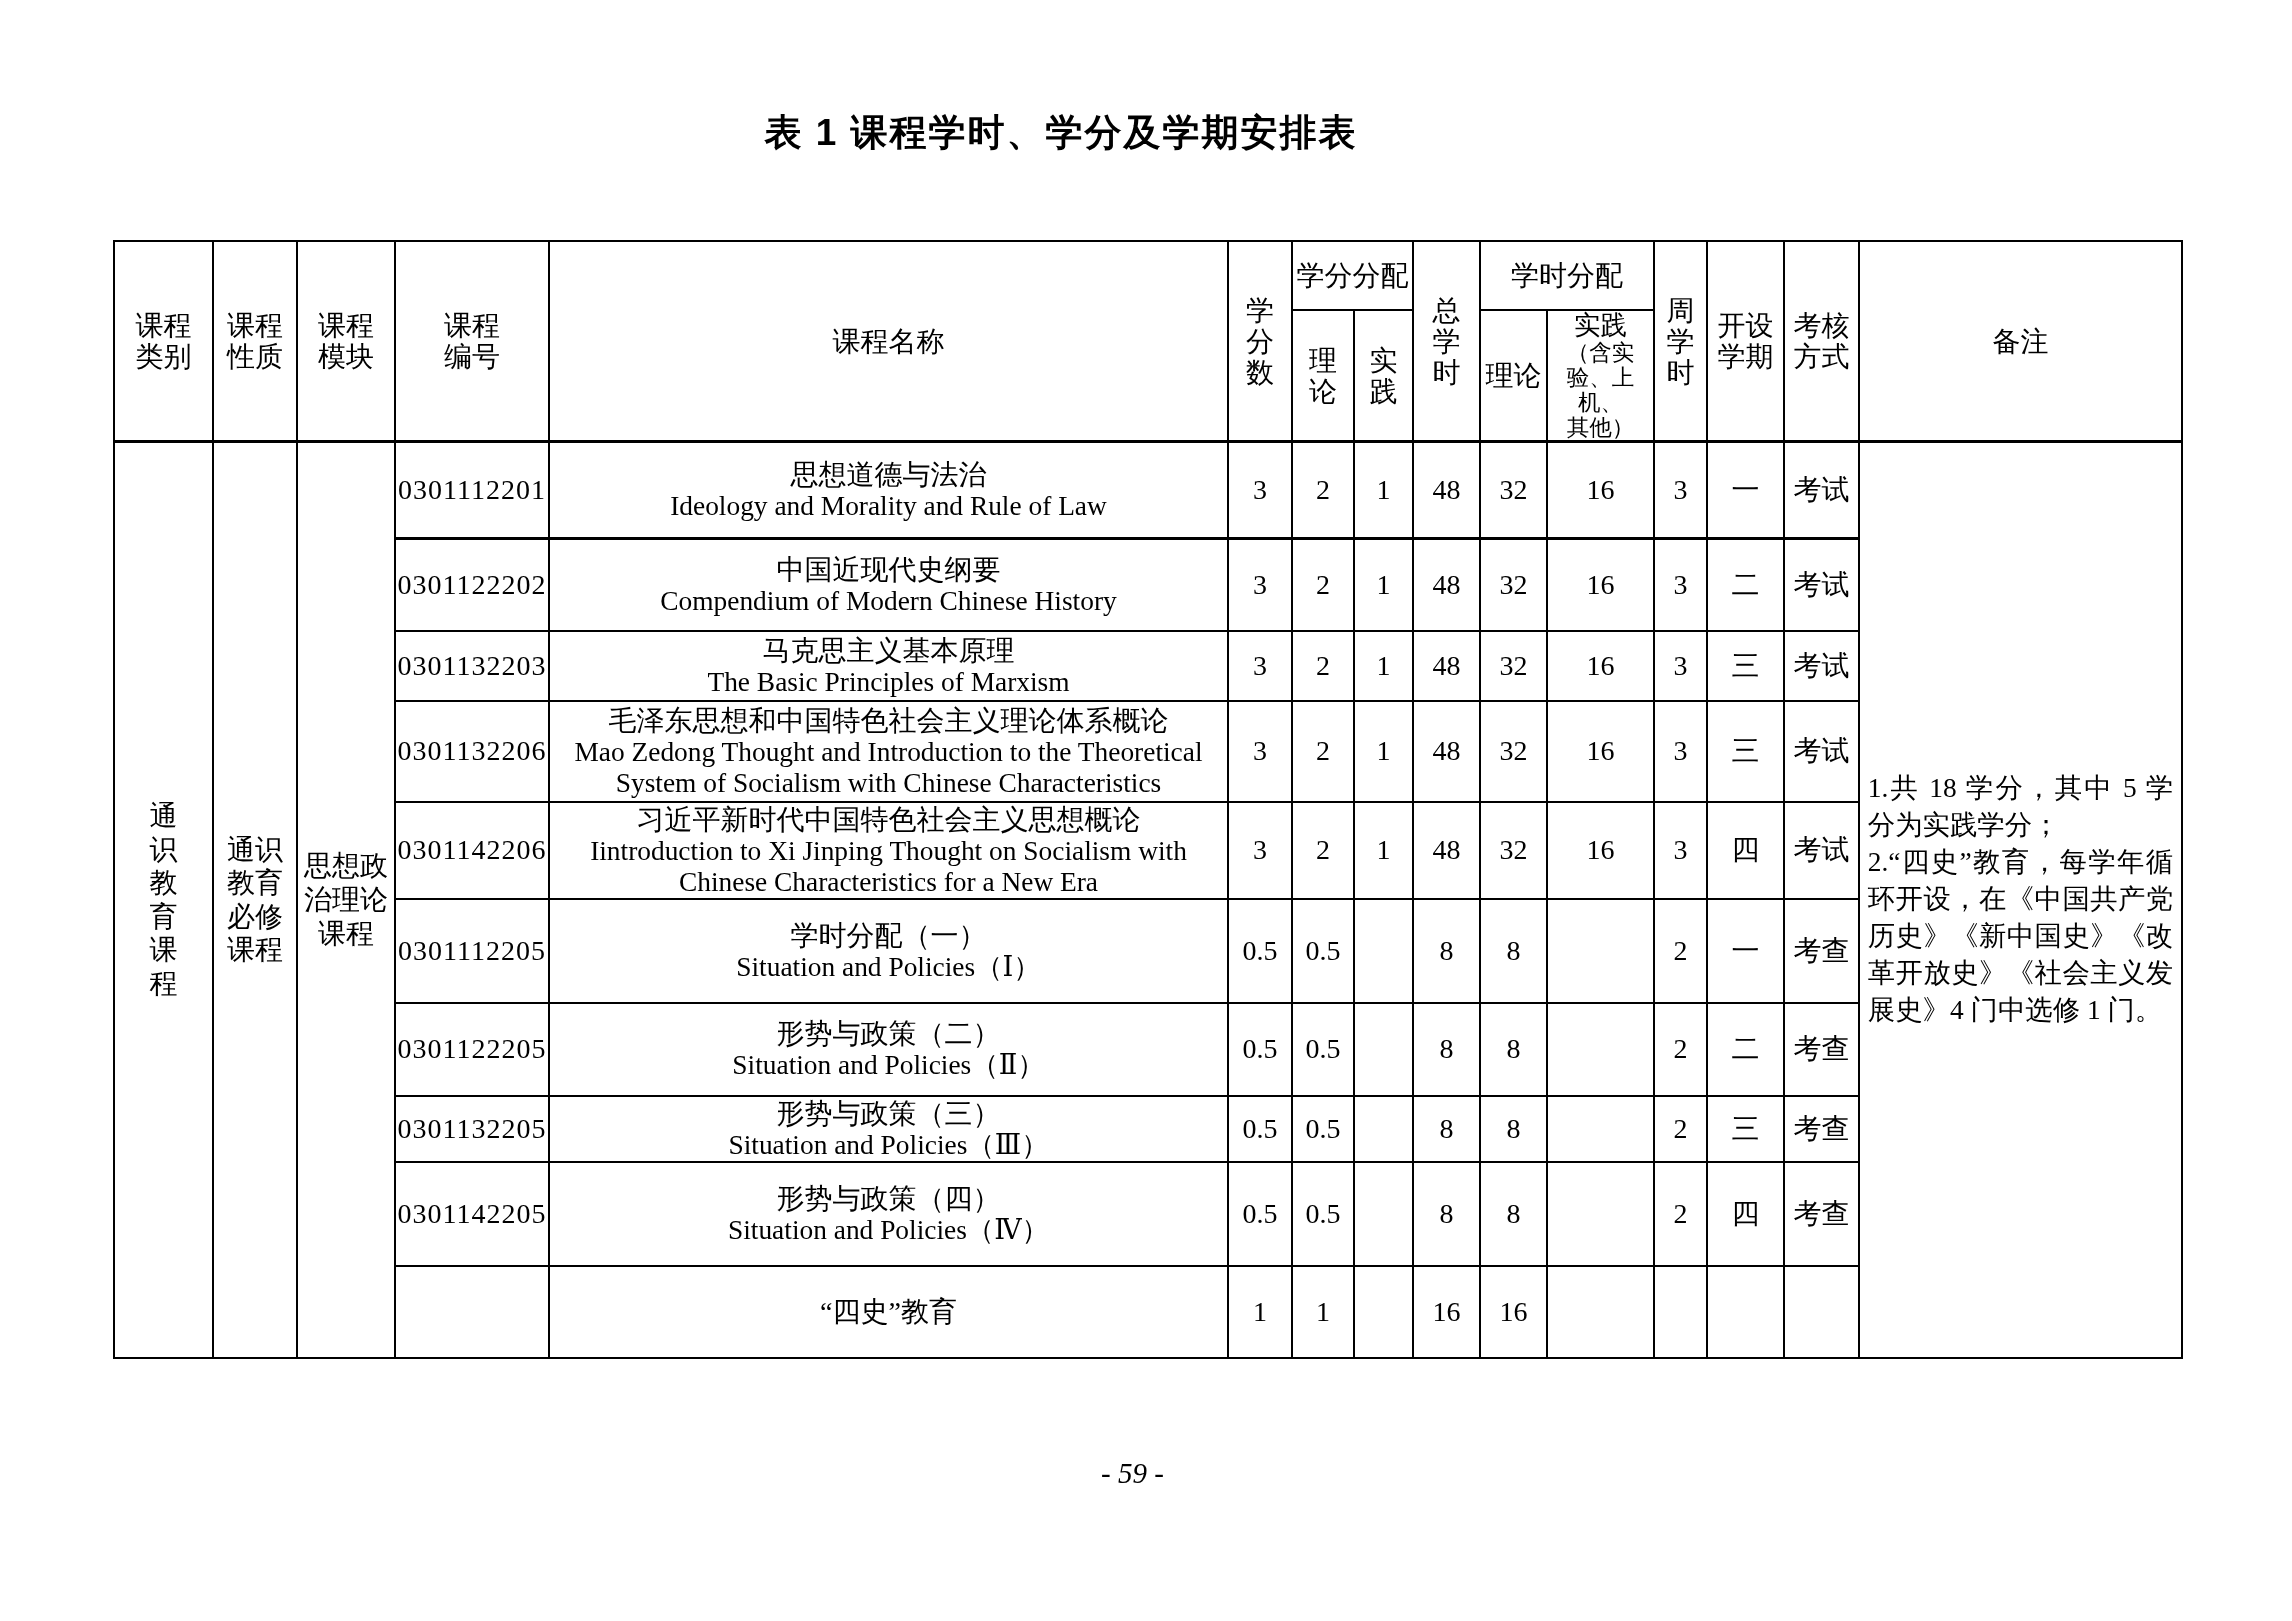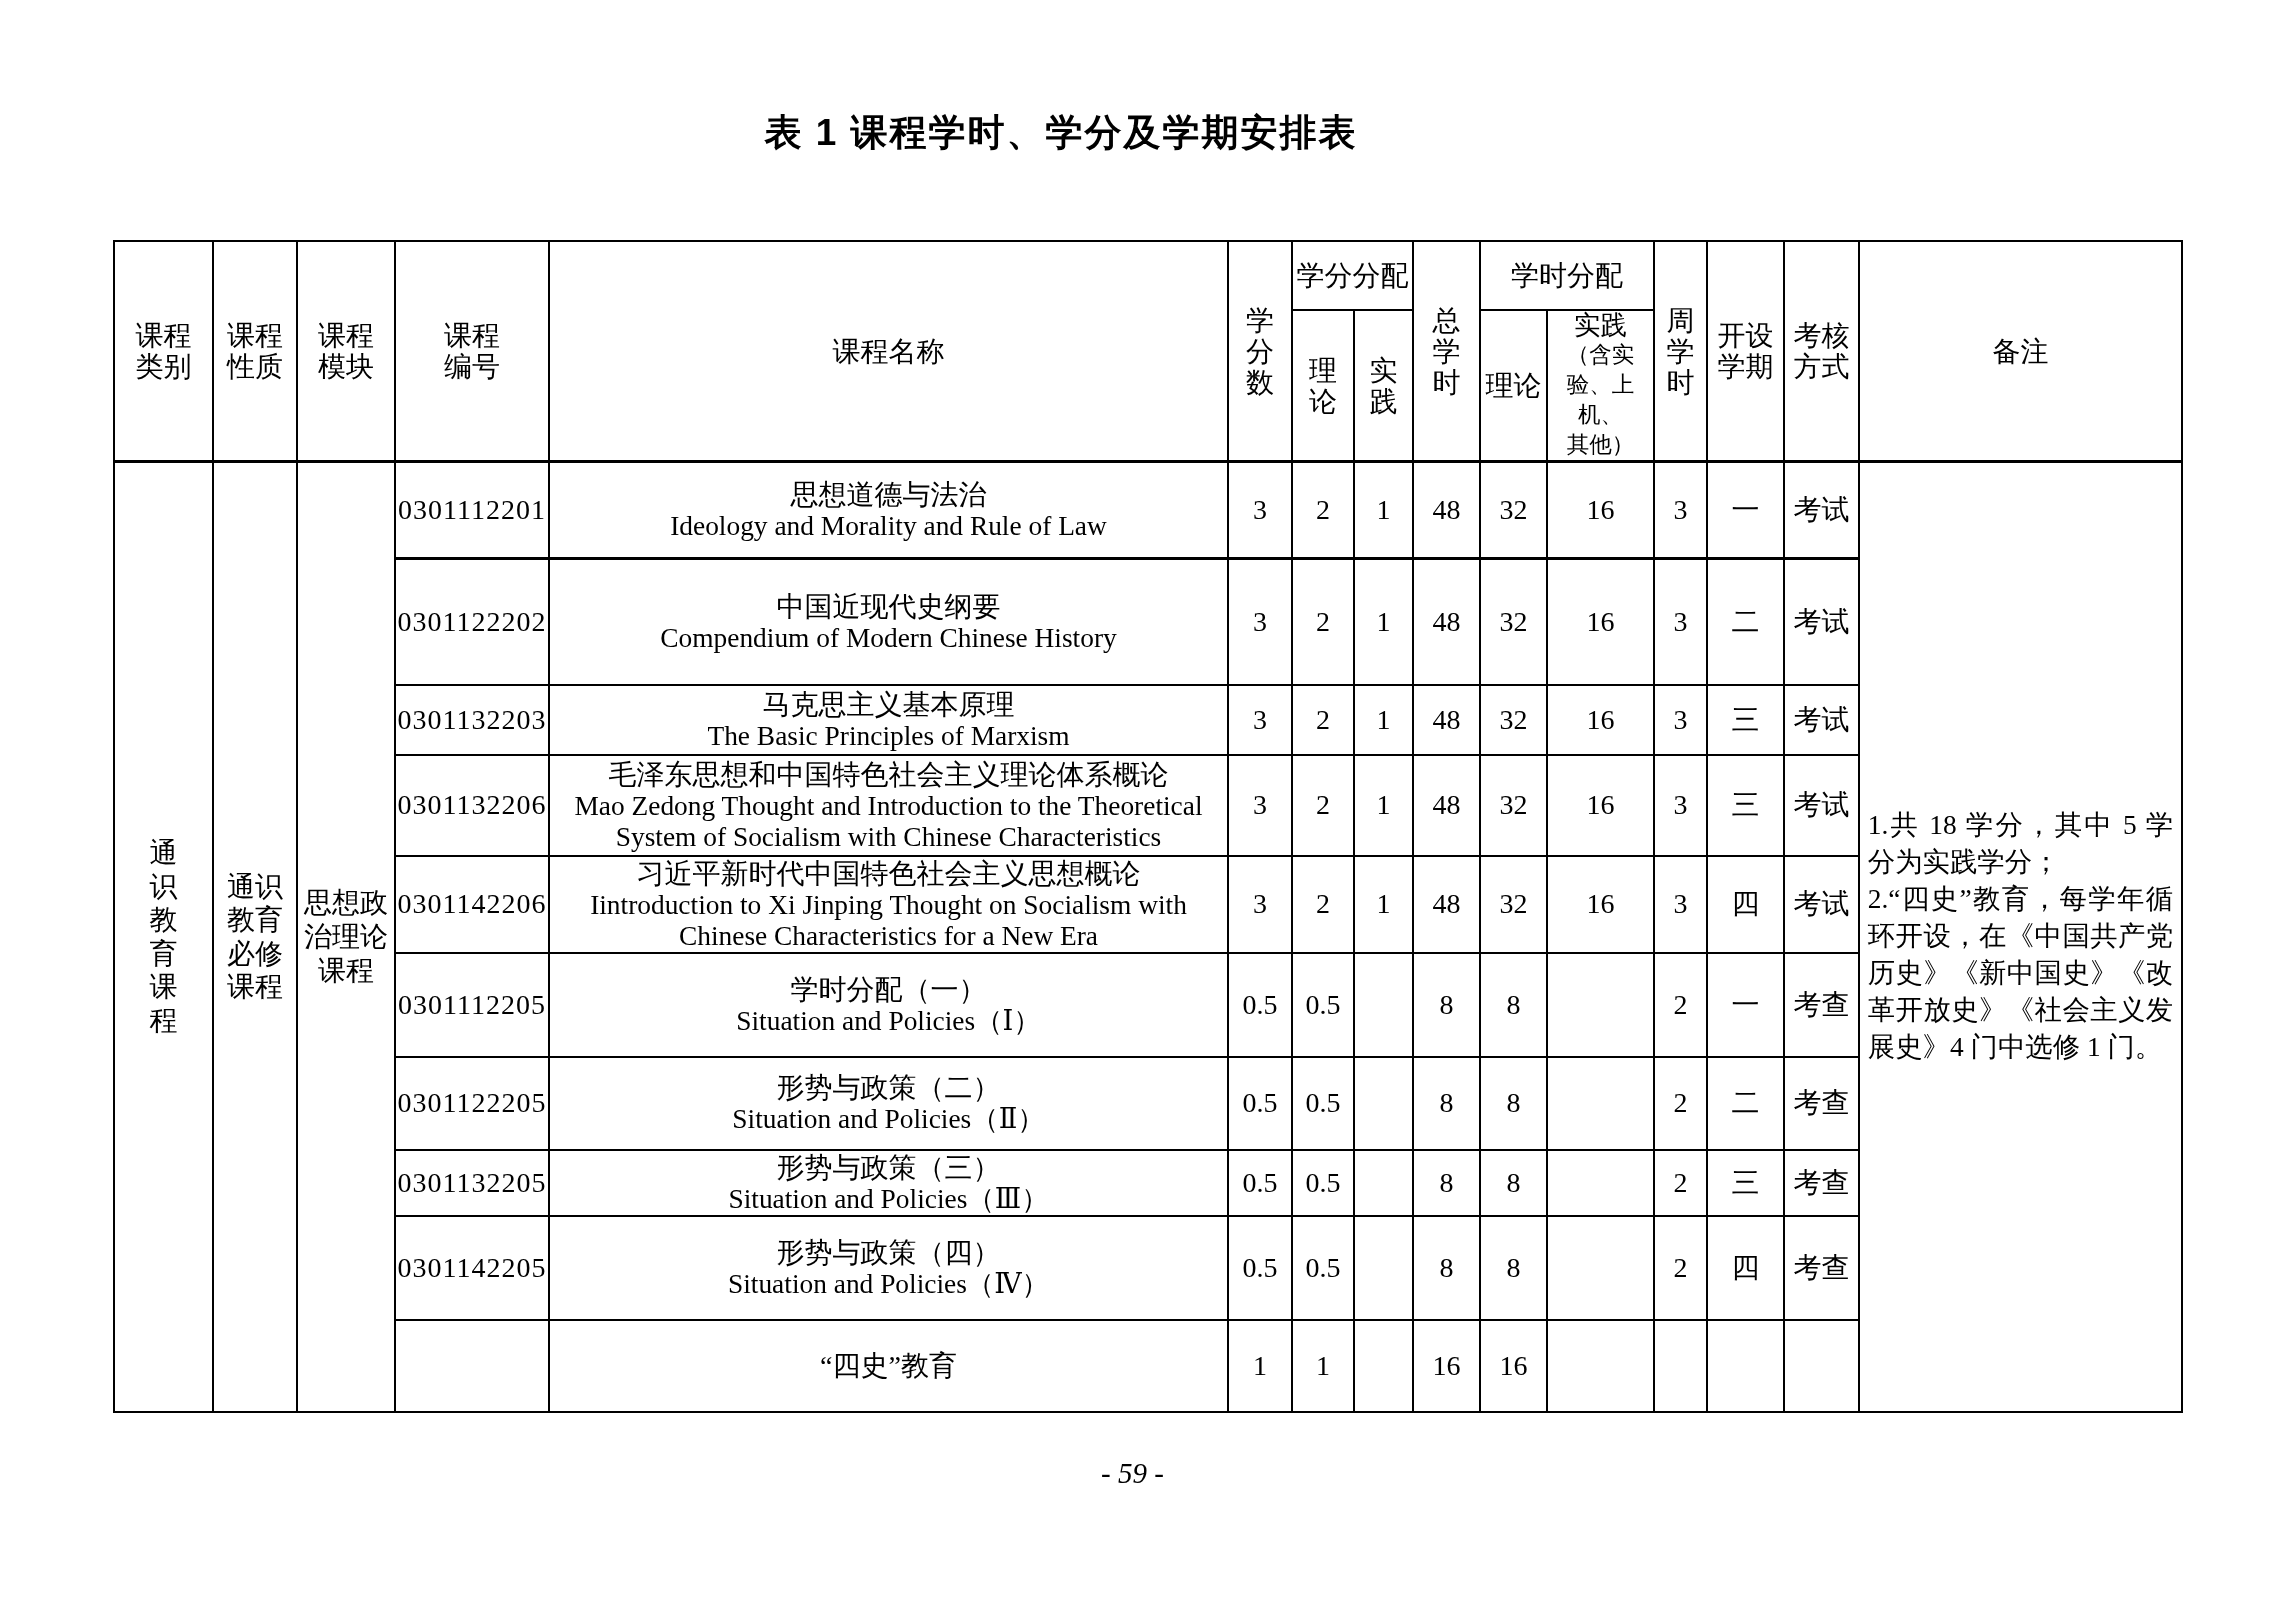--- a/index.html
+++ b/index.html
@@ -27,21 +27,21 @@
     font-size:28px;line-height:1.2;
     overflow:hidden;
   }
   .pre{white-space:pre-line;margin-left:47px;}
   .hb{border-bottom:3.9px solid #000 !important;}
   .r1b td{border-bottom:3.9px solid #000;}
   th.hdr{line-height:31px;}
   .vstack{line-height:31px;}
   .vgroup{line-height:30px;font-size:28px;}
   .practice-note-title{font-size:26.5px;line-height:29px;}
-  .practice-note-sub{font-size:22.5px;line-height:30px;white-space:pre-line;}
+  .practice-note-sub{font-size:22.5px;line-height:25px;white-space:pre-line;}
   .name-zh{font-size:28px;line-height:33px;}
   .name-en{font-size:27.4px;line-height:31px;}
   td.codecell{font-size:28px;letter-spacing:1px;}
   td.remarks{
     text-align:justify;vertical-align:middle;
     padding:3.9px 7.8px;font-size:27.4px;line-height:37px;
   }
   .page-number{
     position:absolute;top:1457px;left:113px;width:2039px;
     text-align:center;font-size:29px;font-style:italic;
@@ -141,21 +141,21 @@
     <td>16</td>
     <td>3</td>
     <td>一</td>
     <td>考试</td>
     <td class="remarks" rowspan="10" style="border-bottom:2px solid #000">
       <div>1.共 18 学分，其中 5 学分为实践学分；</div>
       <div>2.“四史”教育，每学年循环开设，在《中国共产党历史》《新中国史》《改革开放史》《社会主义发展史》4 门中选修 1 门。</div>
     </td>
   </tr>
 
-  <tr style="height:126px">
+  <tr style="height:92px">
     <td class="codecell">0301122202</td>
     <td>
       <div class="name-zh">中国近现代史纲要</div>
       <div class="name-en">Compendium of Modern Chinese History</div>
     </td>
     <td>3</td>
     <td>2</td>
     <td>1</td>
     <td>48</td>
     <td>32</td>

